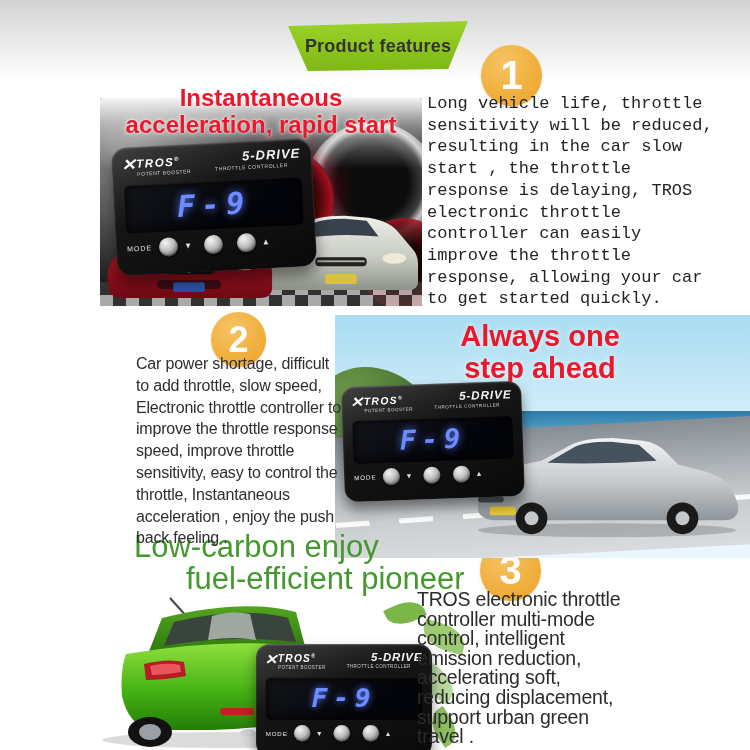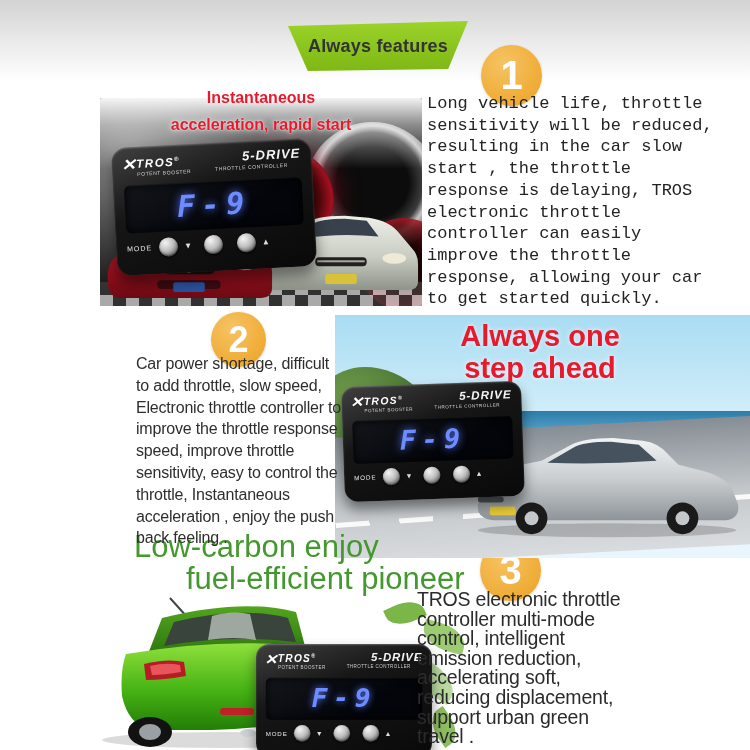--- a/index.html
+++ b/index.html
@@ -19,21 +19,21 @@
   .badge{position:absolute;border-radius:50%;
         background:radial-gradient(circle at 38% 30%,#f6c364,#efab35 70%,#e39f28);
         color:#fff;font-weight:bold;display:flex;align-items:center;justify-content:center;
         box-shadow:0 1px 3px rgba(0,0,0,.15);}
   .badge.b1{left:481px;top:45px;width:61px;height:61px;font-size:40px;}
   .badge.b2{left:211px;top:312px;width:55px;height:55px;font-size:36px;}
   .badge.b3{left:480px;top:540px;width:61px;height:61px;font-size:40px;}
 
   
   .headline{position:absolute;white-space:pre-line;font-weight:bold;line-height:27px;}
-  .h1{left:98px;top:84px;width:326px;text-align:center;font-size:16px;color:#e8192c;
+  .h1{left:98px;top:84px;width:326px;text-align:center;font-size:24px;color:#e8192c;
       text-shadow:0 0 6px rgba(255,255,255,.85),0 0 2px rgba(255,255,255,.9);z-index:6;}
   .h2{left:70px;top:5px;width:270px;text-align:center;font-size:29px;color:#e8192c;line-height:32px;
       text-shadow:0 0 5px rgba(255,255,255,.8);}
   .h3a{position:absolute;left:134px;top:529px;font-size:31px;color:#44982f;z-index:6;}
   .h3b{position:absolute;left:186px;top:561px;font-size:31px;color:#44982f;z-index:6;}
 
   
   .body-text{position:absolute;white-space:pre;color:#232323;z-index:7;}
   .t1{left:427px;top:93px;font-family:"Liberation Mono",monospace;font-size:17px;line-height:21.7px;}
   .t2{left:136px;top:353px;font-size:16px;line-height:21.8px;letter-spacing:-.2px;color:#2e2e2e;}
@@ -114,21 +114,21 @@
   .dev2{left:6px;top:72px;transform:scale(.9) rotate(-2deg);transform-origin:left top;}
   .dev3{left:256px;top:644px;transform:scale(.88);transform-origin:left top;}
 </style>
 </head>
 <body>
 
 <div class="page">
   <div class="top-fade"></div>
 
   <div class="banner">
-    <span>Always features</span>
+    <span>Product features</span>
   </div>
 
   <div class="badge b1">1</div>
   <div class="badge b2">2</div>
   <div class="badge b3">3</div>
 
   <div class="scene1">
     <div class="gauge chrome"></div>
     <div class="gauge red1"></div>
     <div class="gauge red2"></div>

